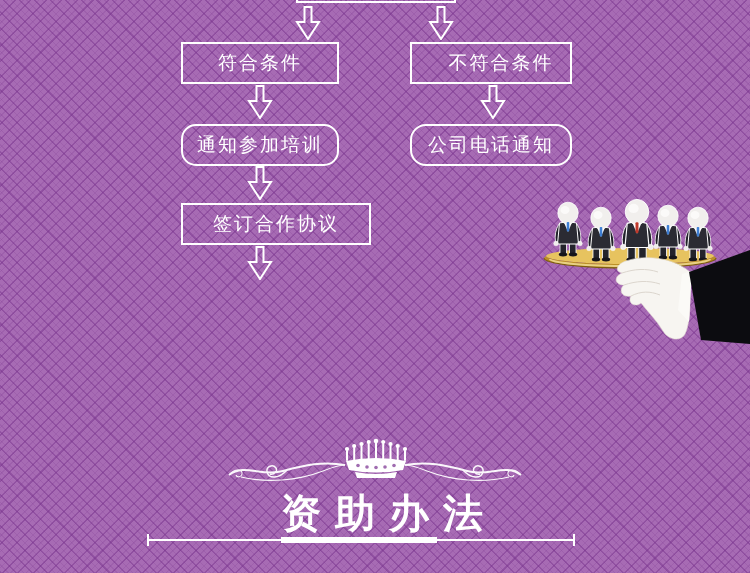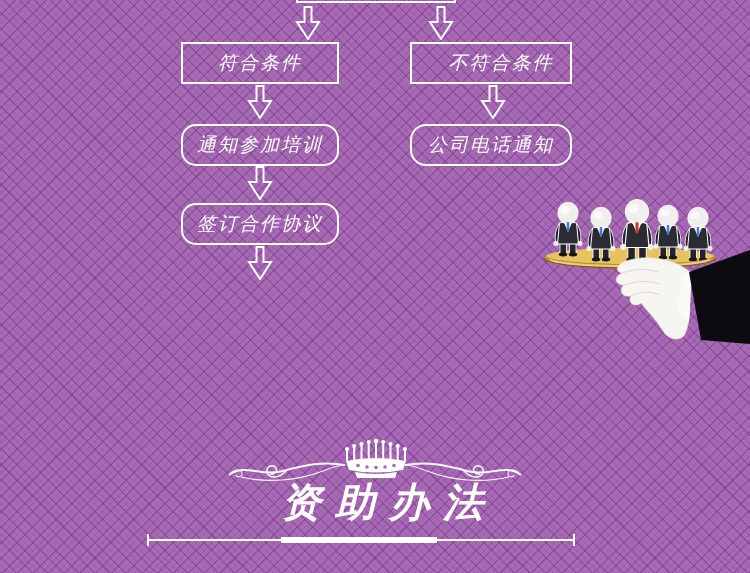--- a/index.html
+++ b/index.html
@@ -5,32 +5,31 @@
   html,body{margin:0;padding:0;background:#6f3d80;}
   .stage{
     position:relative;width:750px;height:573px;overflow:hidden;
     font-family:"DejaVu Sans","Liberation Sans",sans-serif;
     background-color:#a76bb4;
     background-image:
       repeating-linear-gradient(45deg,  rgba(122,53,142,.40) 0 1.5px, rgba(0,0,0,0) 1.5px 11px),
       repeating-linear-gradient(-45deg, rgba(122,53,142,.40) 0 1.5px, rgba(0,0,0,0) 1.5px 11px),
       repeating-linear-gradient(45deg,  rgba(122,53,142,.20) 0 1px,   rgba(0,0,0,0) 1px 5.5px),
       repeating-linear-gradient(-45deg, rgba(122,53,142,.20) 0 1px,   rgba(0,0,0,0) 1px 5.5px);
-    font-style: italic;
   }
   .fbox{
     position:absolute;box-sizing:border-box;border:2px solid #fff;color:#fff;
     display:flex;align-items:center;justify-content:center;
     font-size:19px;letter-spacing:2px;white-space:nowrap;
   }
   .arrow{position:absolute;width:26px;height:34px;}
   .deco{position:absolute;}
   .flourish-right{transform:scaleX(-1);}
   .section-title{
-    position:absolute;top:475px;left:0;width:750px;text-align:center;
+    position:absolute;top:486px;left:0;width:750px;text-align:center;
     color:#fff;font-size:40px;font-weight:bold;letter-spacing:14px;padding-left:28px;
     box-sizing:border-box;
   }
   .line-seg{position:absolute;background:#fff;}
 </style>
 </head>
 <body>
 
 <div class="stage">
 
@@ -64,21 +63,21 @@
   <div class="arrow" style="left:247px;top:246px;">
     <svg width="26" height="34" viewBox="0 0 26 34">
         <path d="M9.5 1 h7 v15 h7.5 L13 33 L2 16 h7.5 Z" fill="none" stroke="#fff" stroke-width="2"></path>
       </svg>
   </div>
 
   <div class="fbox" style="left:181px;top:42px;width:158px;height:42px;">符合条件</div>
   <div class="fbox" style="left:410px;top:42px;width:162px;height:42px;padding-left:20px;">不符合条件</div>
   <div class="fbox" style="left:181px;top:124px;width:158px;height:42px;border-radius:15px;">通知参加培训</div>
   <div class="fbox" style="left:410px;top:124px;width:162px;height:42px;border-radius:16px;">公司电话通知</div>
-  <div class="fbox" style="left:181px;top:203px;width:158px;height:42px;border-radius:15px;">签订合作协议</div>
+  <div class="fbox" style="left:181px;top:203px;width:190px;height:42px;">签订合作协议</div>
 
   <svg class="deco" style="left:538px;top:192px;" width="212" height="162" viewBox="0 0 212 162">
     <defs>
       <g id="figman">
         <path d="M-9 10 Q-14 18 -12.5 28 L-8.5 28 Q-9.5 18 -7 11 Z" fill="#22222a" stroke="#fff" stroke-width="0.8"></path>
         <path d="M9 10 Q14 18 12.5 28 L8.5 28 Q9.5 18 7 11 Z" fill="#22222a" stroke="#fff" stroke-width="0.8"></path>
         <rect x="-8" y="29" width="6.5" height="11" fill="#23232b" stroke="#fff" stroke-width="0.8"></rect>
         <rect x="1.5" y="29" width="6.5" height="11" fill="#23232b" stroke="#fff" stroke-width="0.8"></rect>
         <ellipse cx="-5" cy="40.5" rx="4.2" ry="1.9" fill="#15151b"></ellipse>
         <ellipse cx="5" cy="40.5" rx="4.2" ry="1.9" fill="#15151b"></ellipse>

